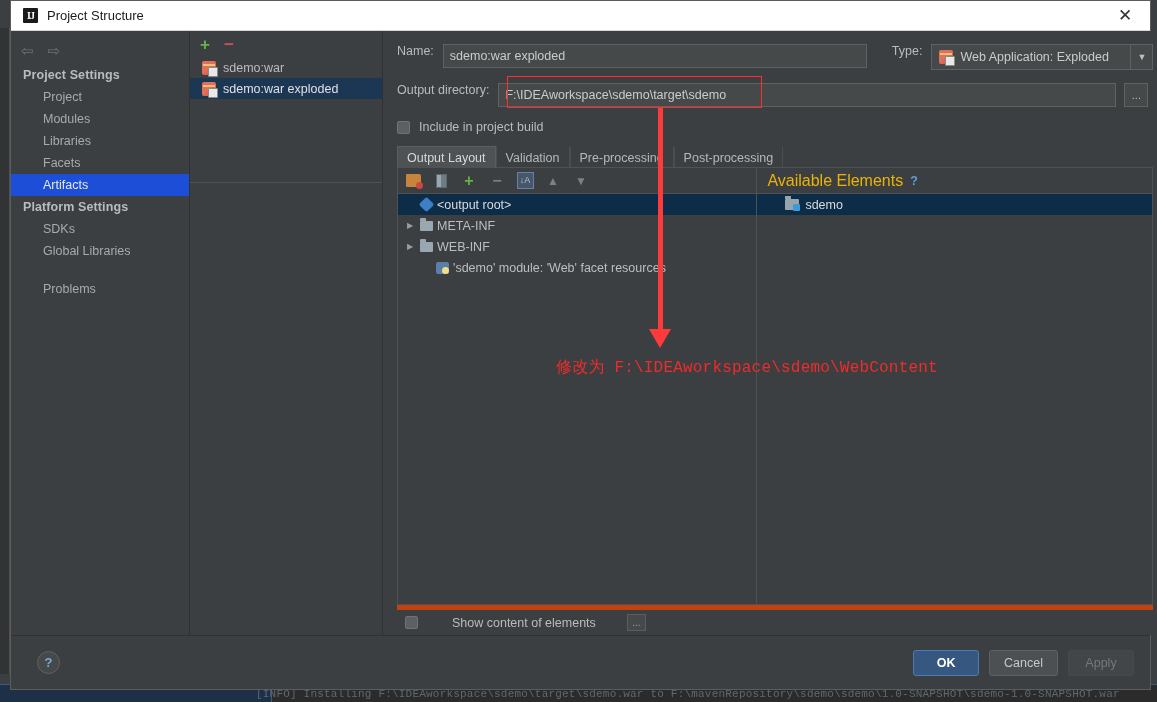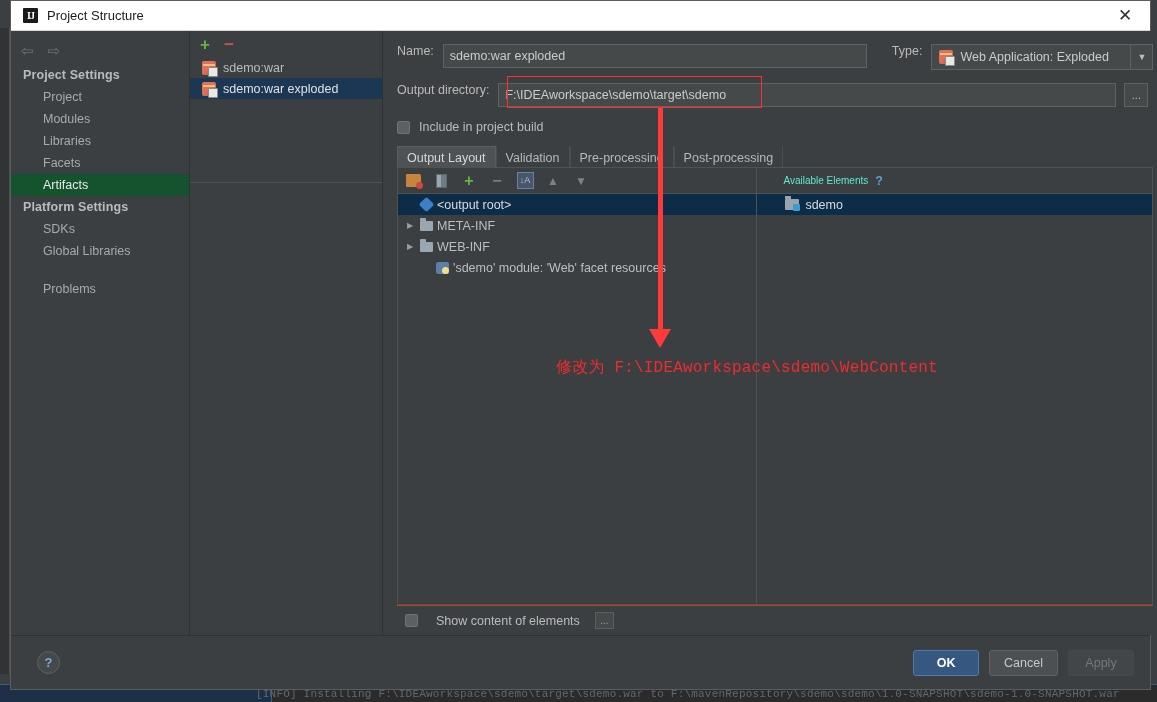--- a/index.html
+++ b/index.html
@@ -75,21 +75,21 @@
   }
   #nav-arrows { height: 28px; display: flex; align-items: center; padding-left: 10px; gap: 14px; }
   .nav-arrow { color: #6f7375; font-size: 15px; line-height: 15px; cursor: default; }
   .nav-group {
     font-size: 12.5px; color: #b9bcbd; font-weight: bold;
     padding: 4px 0 4px 12px; letter-spacing: .1px;
   }
   .nav-item {
     font-size: 12.5px; color: #a7abad; padding: 4px 0 4px 32px; cursor: pointer;
   }
-  .nav-item.selected { background: #14532d; color: #e8eaeb; }
+  .nav-item.selected { background: #1d4ed8; color: #e8eaeb; }
   .nav-spacer { height: 16px; }
 
   
   #artifacts-col {
     width: 193px; flex: 0 0 193px; background: #3c3f41;
     border-right: 1px solid #2f3133; position: relative;
   }
   #artifacts-toolbar { height: 26px; display: flex; align-items: center; gap: 14px; padding: 0 0 0 10px; }
   .tb-plus { color: #62b543; font-size: 17px; line-height: 17px; font-weight: bold; cursor: pointer; }
   .tb-minus { color: #c75450; font-size: 17px; line-height: 17px; font-weight: bold; cursor: pointer; }
@@ -200,35 +200,35 @@
   .ic-folder { width: 13px; height: 10px; background: #9aa7b0; border-radius: 1px; position: relative; }
   .ic-folder::before { content:""; position:absolute; left:0; top:-3px; width:6px; height:3px; background:#9aa7b0; border-radius:1px 1px 0 0; }
   .ic-facet { width: 13px; height: 12px; background: #5b7fa8; border-radius: 2px; position: relative; }
   .ic-facet::after { content:""; position:absolute; right:0; bottom:0; width:7px; height:7px; background:#f0e08a; border-radius:50%; }
   .tree-label { margin-left: 3px; }
 
   #avail-header {
     height: 26px; display: flex; align-items: center; gap: 7px;
     padding-left: 10px; border-bottom: 1px solid #4e5254;
   }
-  #avail-title { font-size: 10px; color: #5eead4; margin-left: 16px; }
+  #avail-title { font-size: 16px; color: #eab308; }
   #avail-help { color: #5f9ed6; font-size: 12.5px; font-weight: bold; cursor: pointer; }
   #avail-list { flex: 1 1 auto; }
   .avail-row {
     height: 21px; display: flex; align-items: center; gap: 6px;
     padding-left: 28px; font-size: 12.5px; color: #bcbfc0; cursor: pointer;
   }
   .avail-row.selected { background: #0d2c48; color: #d9dcdd; }
   .ic-module { width: 14px; height: 11px; background: #97a4ad; border-radius: 1px; position: relative; }
   .ic-module::before { content:""; position:absolute; left:0; top:-3px; width:6px; height:3px; background:#97a4ad; }
   .ic-module::after { content:""; position:absolute; right:-1px; bottom:-1px; width:7px; height:7px; background:#3b9cd4; border-radius:1px; }
 
   #show-content-row {
-    height: 30px; display: flex; align-items: center; gap: 9px;
-    padding-left: 8px; border-top: 1px solid #c2410c; flex: 0 0 30px;
+    height: 30px; display: flex; align-items: center; gap: 25px;
+    padding-left: 8px; border-top: 5px solid #c2410c; flex: 0 0 30px;
   }
   #show-content-more {
     width: 19px; height: 17px; border: 1px solid #5a5e60; background: #45494a;
     color: #9a9ea0; font-size: 10px; display: flex; align-items: center;
     justify-content: center; cursor: pointer; margin-left: 6px;
   }
 
   
   #footer {
     height: 54px; flex: 0 0 54px; background: #3c3f41;

